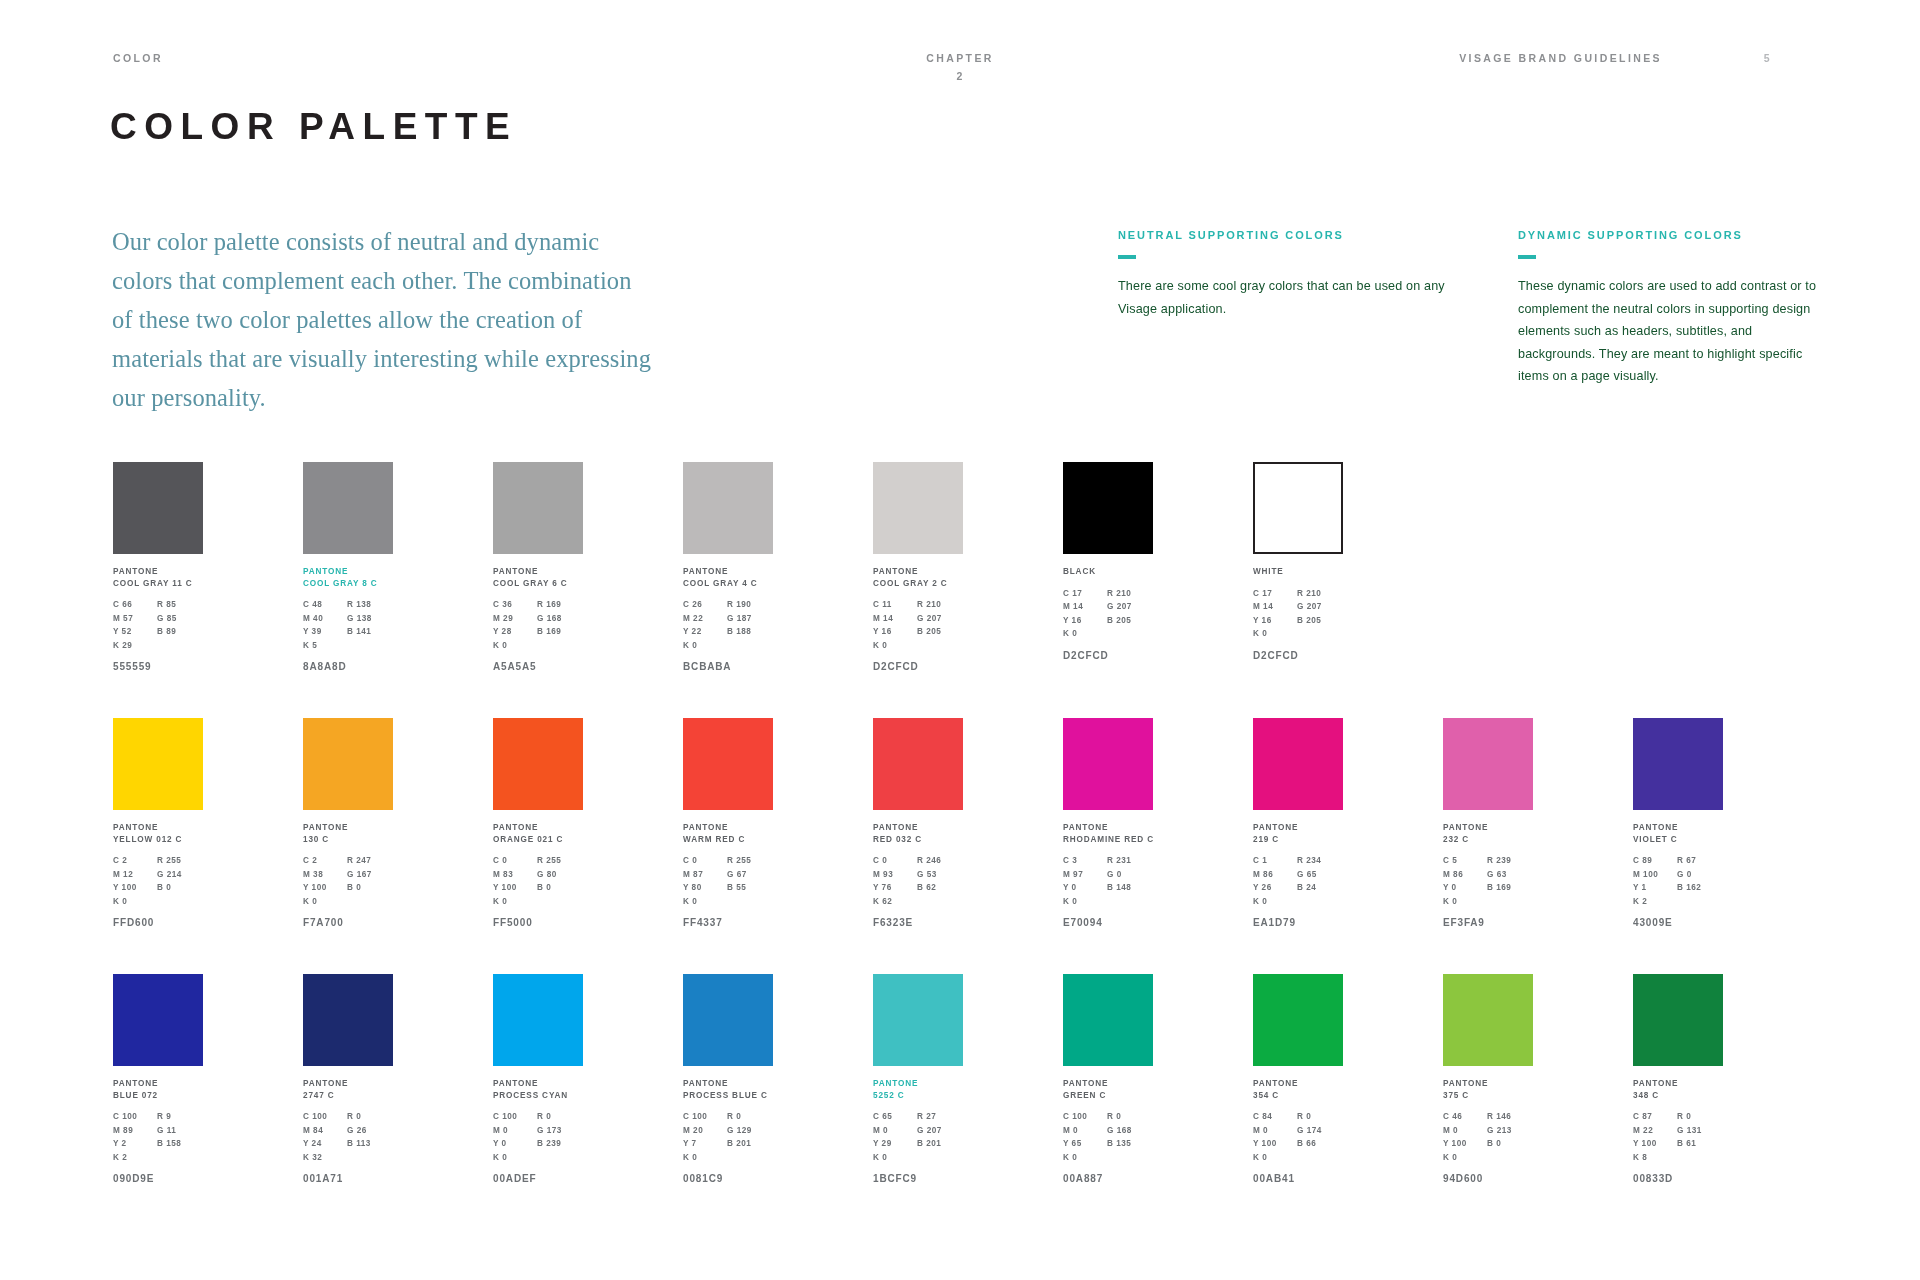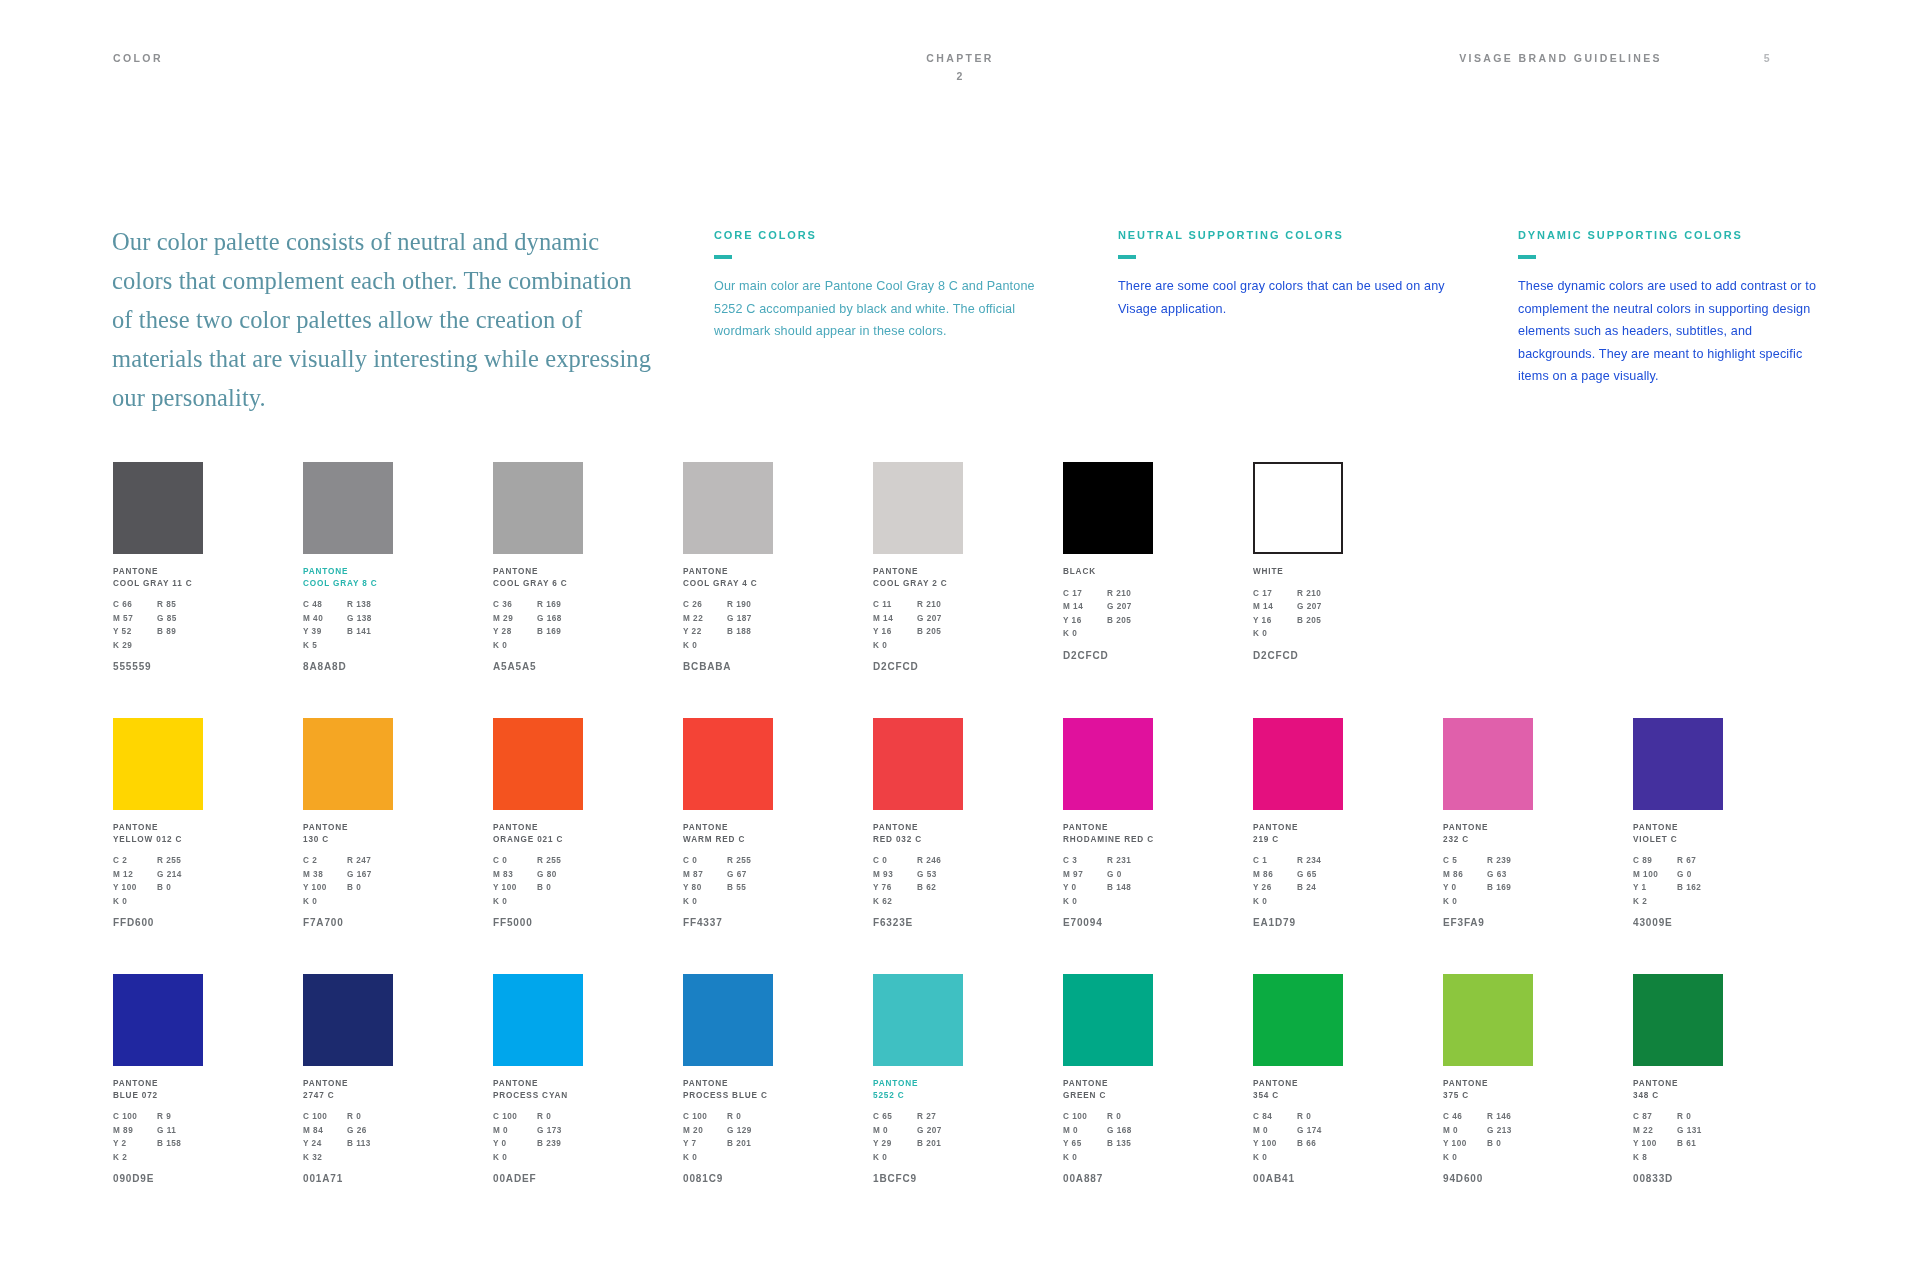--- a/index.html
+++ b/index.html
@@ -60,21 +60,21 @@
   .col.c2{left:1118px;width:330px;}
   .col.c3{left:1518px;width:300px;}
   .col h3{
     margin:0;font-size:11px;font-weight:700;letter-spacing:1.9px;
     color:#27b5ae;line-height:1;
   }
   .col .rule{
     width:18px;height:4px;background:#27b5ae;margin:14px 0 16px 0;
   }
   .col p{
-    margin:0;font-size:12.6px;line-height:22.5px;color:#1d4ed8;letter-spacing:.15px;
+    margin:0;font-size:12.6px;line-height:22.5px;color:#14532d;letter-spacing:.15px;
   }
   .col.c1 p{color:#4aa8bb;}
 
   
   .grid{position:absolute;left:0;top:0;width:1920px;}
   .srow{position:absolute;left:113px;width:1700px;}
   .srow.r1{top:462px;}
   .srow.r2{top:718px;}
   .srow.r3{top:974px;}
 
@@ -113,28 +113,24 @@
   <div class="runhead">
     <div class="rh-left">COLOR</div>
     <div class="rh-center">
       <span class="chap">CHAPTER</span>
       <span class="chapnum">2</span>
     </div>
     <div class="rh-right">VISAGE BRAND GUIDELINES</div>
     <div class="rh-page">5</div>
   </div>
 
+  <div class="title">COLOR PALETTE</div>
 
   <div class="intro">Our color palette consists of neutral and dynamic colors that complement each other. The combination of these two color palettes allow the creation of materials that are visually interesting while expressing our personality.</div>
 
-  <div class="col c1">
-    <h3>CORE COLORS</h3>
-    <div class="rule"></div>
-    <p>Our main color are Pantone Cool Gray 8 C and Pantone 5252 C accompanied by black and white. The official wordmark should appear in these colors.</p>
-  </div>
   <div class="col c2">
     <h3>NEUTRAL SUPPORTING COLORS</h3>
     <div class="rule"></div>
     <p>There are some cool gray colors that can be used on any Visage application.</p>
   </div>
   <div class="col c3">
     <h3>DYNAMIC SUPPORTING COLORS</h3>
     <div class="rule"></div>
     <p>These dynamic colors are used to add contrast or to complement the neutral colors in supporting design elements such as headers, subtitles, and backgrounds. They are meant to highlight specific items on a page visually.</p>
   </div>

